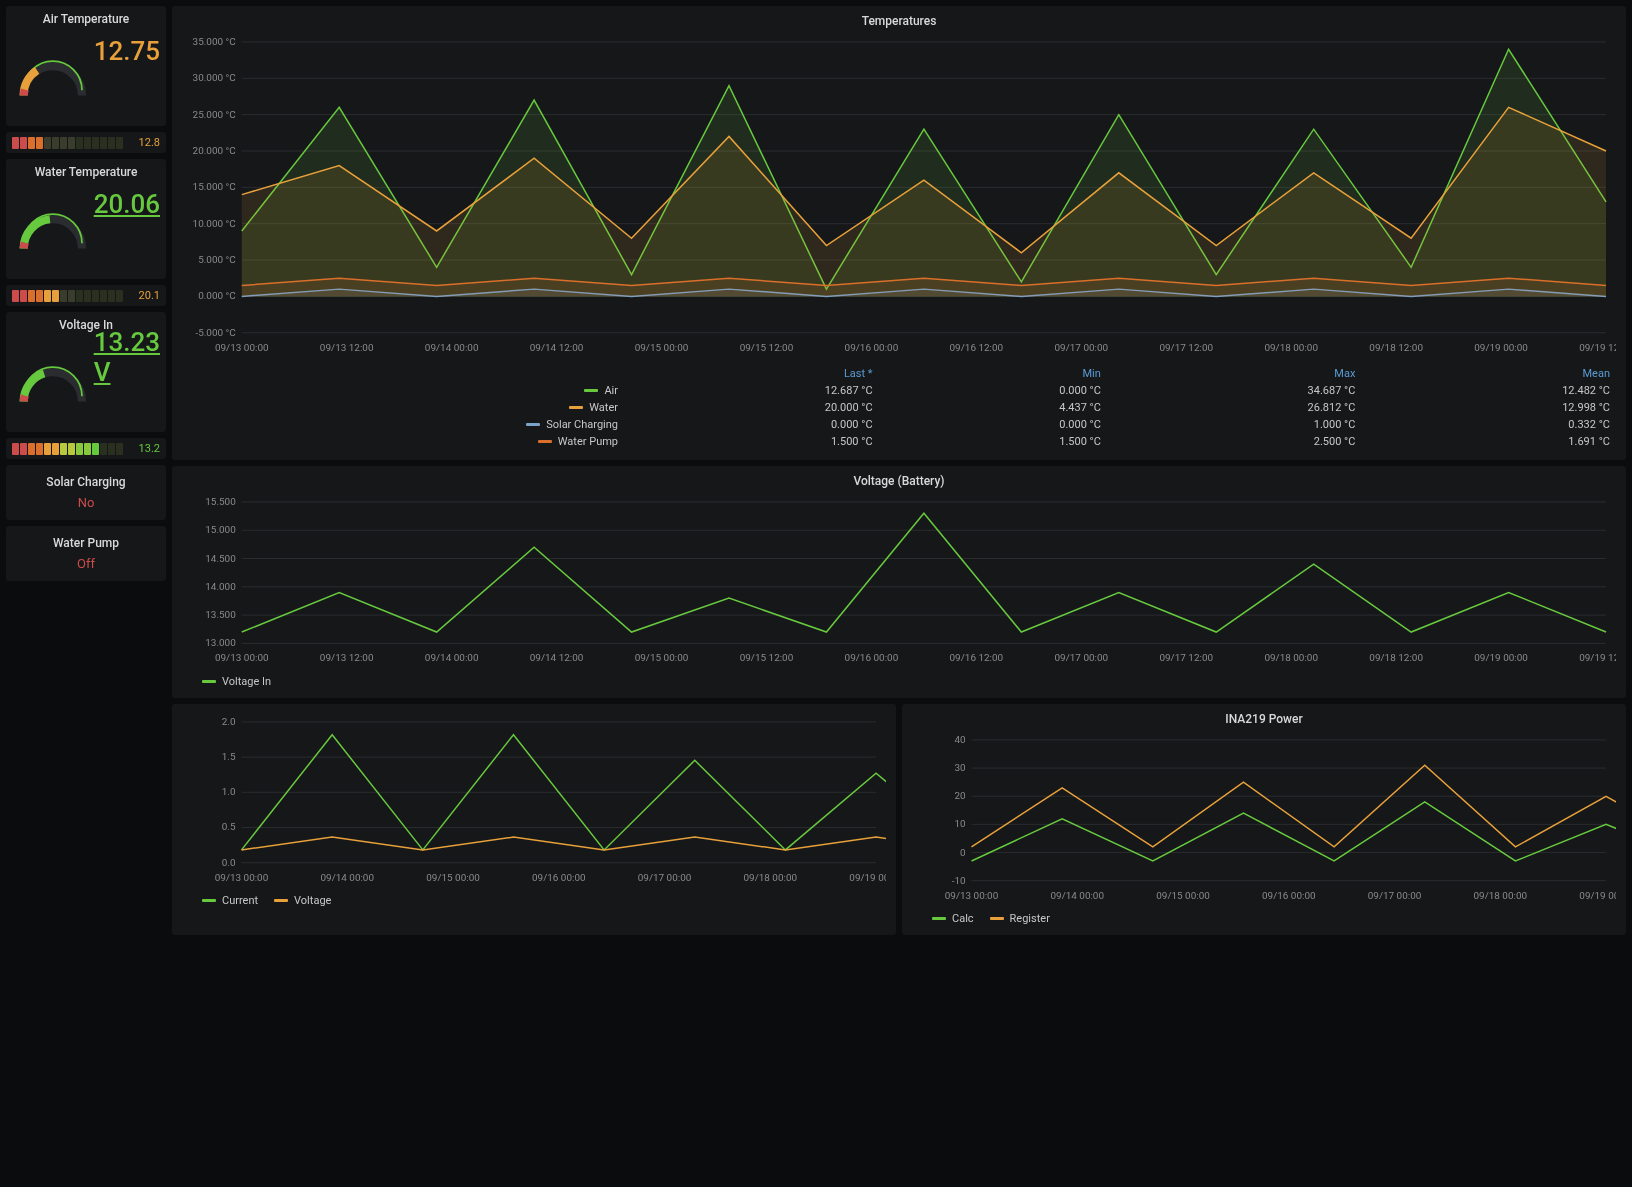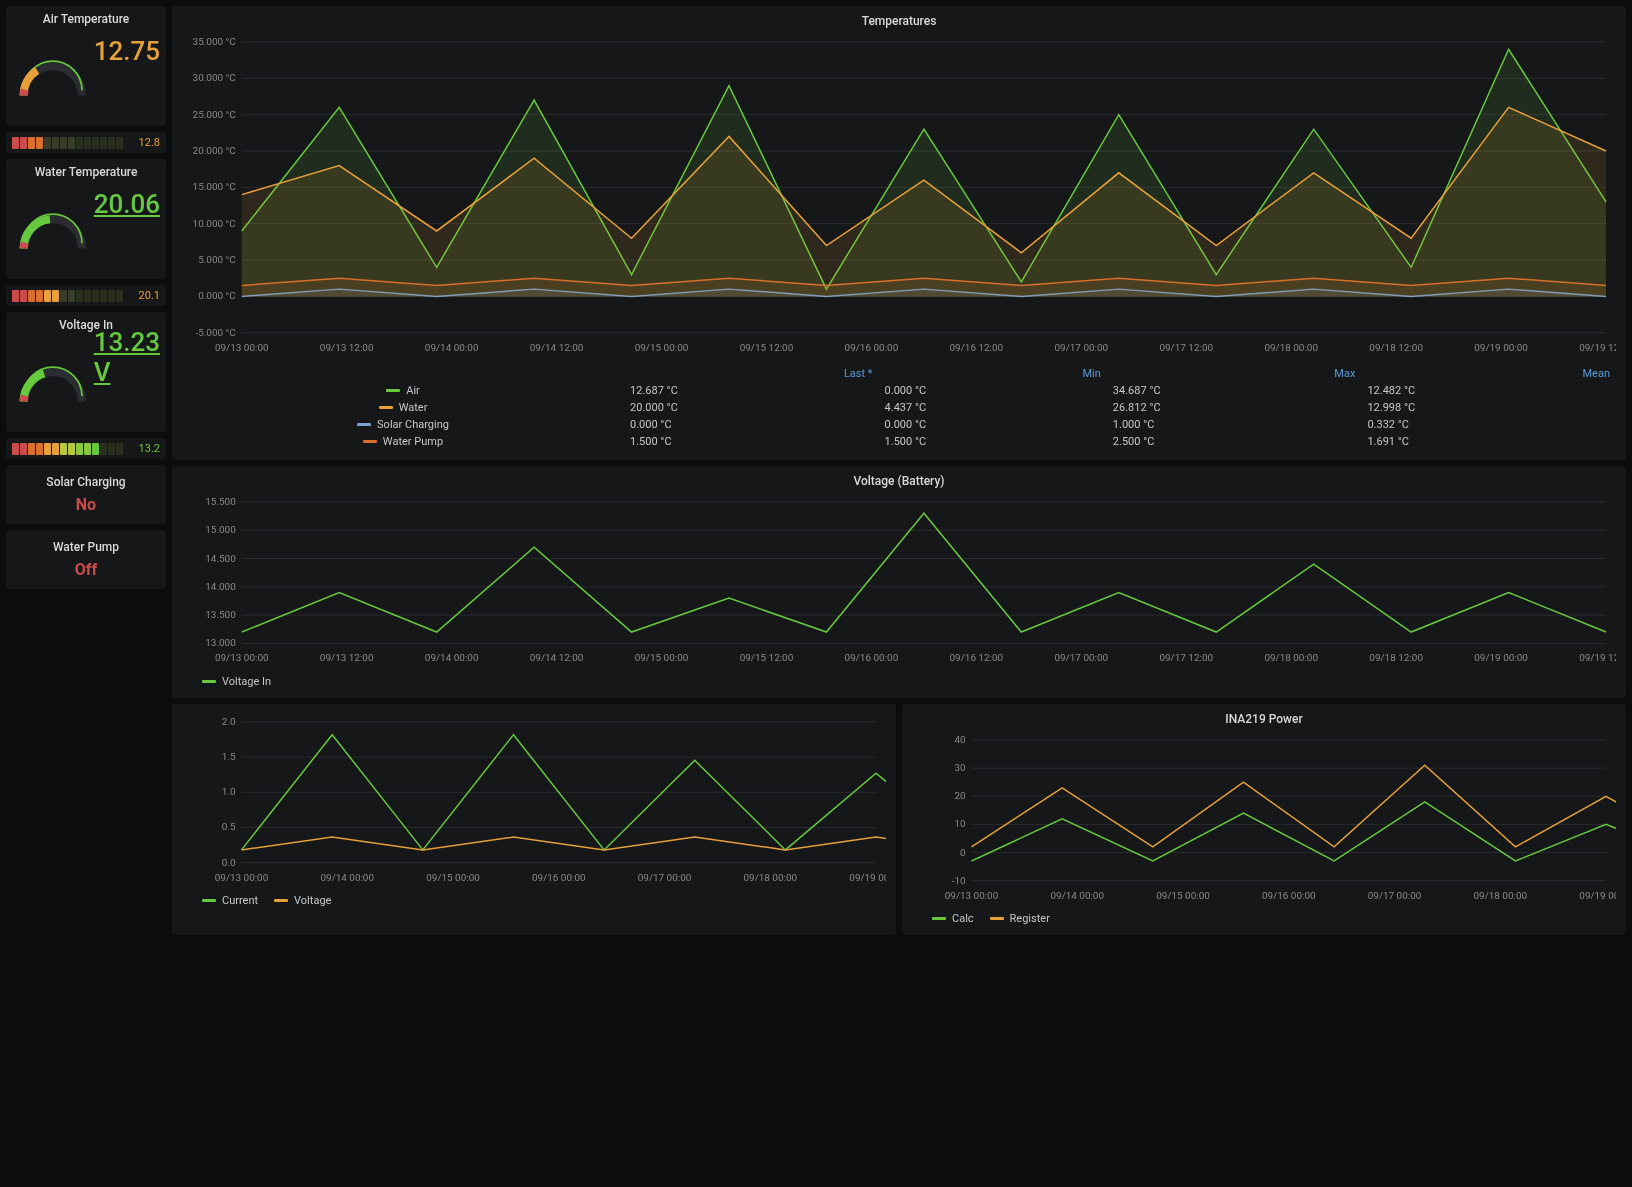--- a/index.html
+++ b/index.html
@@ -44,40 +44,40 @@
     display: flex;
     align-items: center;
     gap: 0;
     padding: 4px 6px;
   }
   .bar-cells { display: flex; gap: 1px; flex: 1; }
   .bar-cell { width: 7px; height: 12px; border-radius: 1px; }
   .bar-label { font-size: 11px; }
   .stat-panel { text-align: center; padding: 10px 6px; }
   .stat-panel .panel-title { margin-bottom: 6px; }
-  .stat-value { font-size: 16px; font-weight: 700; }
+  .stat-value { font-size: 13px; font-weight: 400; }
   .stat-value.red { color: #cc4b4b; }
   .chart-panel { padding: 8px 10px 10px; }
   .chart-body { position: relative; }
   svg.chart { width: 100%; display: block; }
   .legend {
     display: flex;
     gap: 16px;
     padding: 4px 0 0 20px;
     font-size: 11px;
     color: #c7c7c7;
     align-items: center;
   }
   .legend-item { display: flex; align-items: center; gap: 6px; }
   .legend-swatch { width: 14px; height: 3px; border-radius: 1px; }
   .stats-table { width: 100%; font-size: 11px; border-collapse: collapse; margin-top: 4px; }
   .stats-table th { text-align: right; color: #5a9bd4; font-weight: 400; padding: 2px 6px; }
   .stats-table th.name { text-align: left; }
-  .stats-table td { text-align: left; padding: 2px 6px; color: #c7c7c7; }
-  .stats-table td.name { text-align: center; }
+  .stats-table td { text-align: right; padding: 2px 6px; color: #c7c7c7; }
+  .stats-table td.name { text-align: right; }
   .stats-table .swatch { display:inline-block; width:14px; height:3px; margin-right:6px; vertical-align:middle; border-radius:1px; }
   .bottom-row { display: grid; grid-template-columns: 1fr 1fr; gap: 6px; }
   .axis-label { font-size: 10px; fill: #8a8a8a; }
   .grid-line { stroke: #2a2c30; stroke-width: 1; }
 </style>
 </head>
 <body>
 
 <div class="grid">
 

